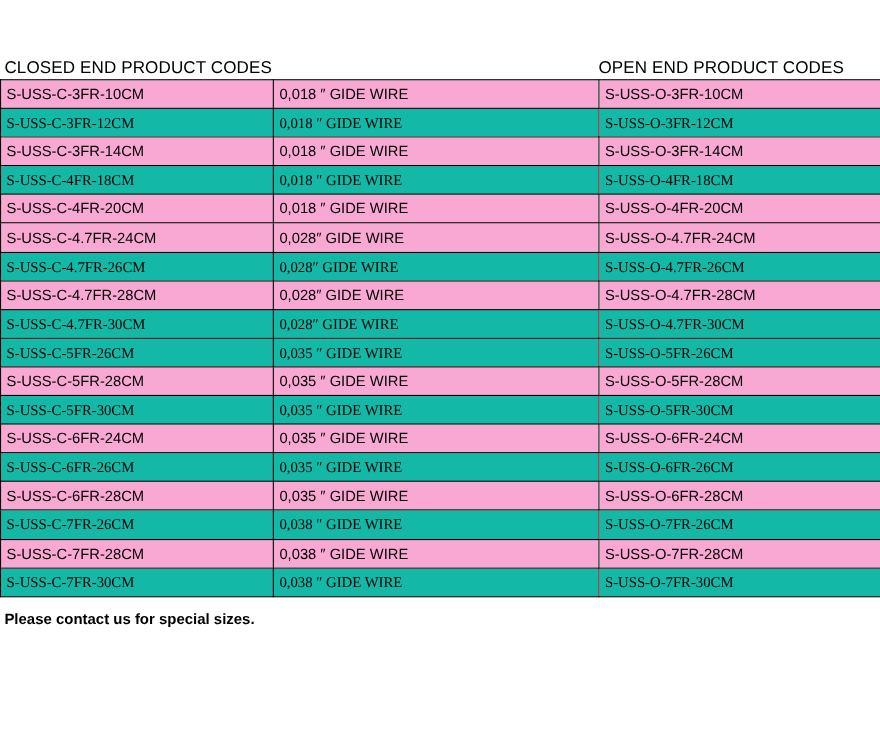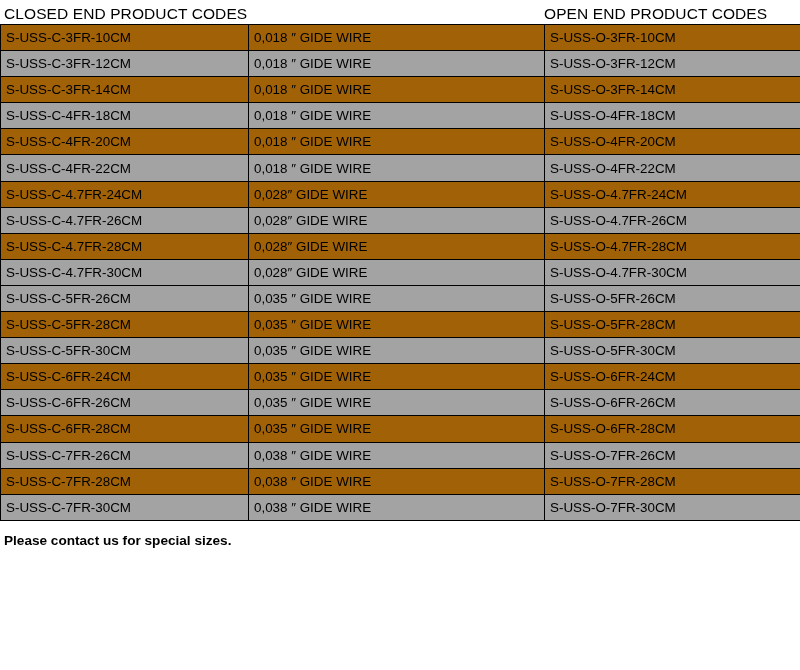--- a/index.html
+++ b/index.html
@@ -19,20 +19,21 @@
     width: 800px;
     height: 670px;
     box-sizing: border-box;
   }
   .headings {
     display: flex;
     align-items: flex-end;
     height: 24px;
     padding-top: 2px;
     box-sizing: border-box;
+    margin-top: 48px;
   }
   .heading-cell {
     font-size: 15.5px;
     letter-spacing: 0.1px;
     white-space: nowrap;
     line-height: 20px;
   }
   .h-closed { width: 248px; padding-left: 4px; box-sizing: border-box; }
   .h-mid    { width: 296px; box-sizing: border-box; }
   .h-open   { width: 256px; box-sizing: border-box; }
@@ -49,22 +50,22 @@
     padding: 0 0 0 5px;
     white-space: nowrap;
     overflow: hidden;
     line-height: 25px;
     vertical-align: middle;
   }
   col.c1 { width: 248px; }
   col.c2 { width: 296px; }
   col.c3 { width: 256px; }
 
-  tr.shade td { background: #a3a3a3; }
-  tr.plain td { background: #a16207; }
+  tr.shade td { background: #14b8a6; font-family: Liberation Serif, serif; }
+  tr.plain td { background: #f9a8d4; }
 
   .footer {
     padding: 12px 0 0 4px;
     font-size: 13.6px;
     font-weight: bold;
   }
 </style>
 </head>
 <body>
 
@@ -100,25 +101,20 @@
         </tr>
         <tr class="shade">
           <td>S-USS-C-4FR-18CM</td>
           <td>0,018 ″ GIDE WIRE</td>
           <td>S-USS-O-4FR-18CM</td>
         </tr>
         <tr class="plain">
           <td>S-USS-C-4FR-20CM</td>
           <td>0,018 ″ GIDE WIRE</td>
           <td>S-USS-O-4FR-20CM</td>
-        </tr>
-        <tr class="shade">
-          <td>S-USS-C-4FR-22CM</td>
-          <td>0,018 ″ GIDE WIRE</td>
-          <td>S-USS-O-4FR-22CM</td>
         </tr>
         <tr class="plain">
           <td>S-USS-C-4.7FR-24CM</td>
           <td>0,028″ GIDE WIRE</td>
           <td>S-USS-O-4.7FR-24CM</td>
         </tr>
         <tr class="shade">
           <td>S-USS-C-4.7FR-26CM</td>
           <td>0,028″ GIDE WIRE</td>
           <td>S-USS-O-4.7FR-26CM</td>

